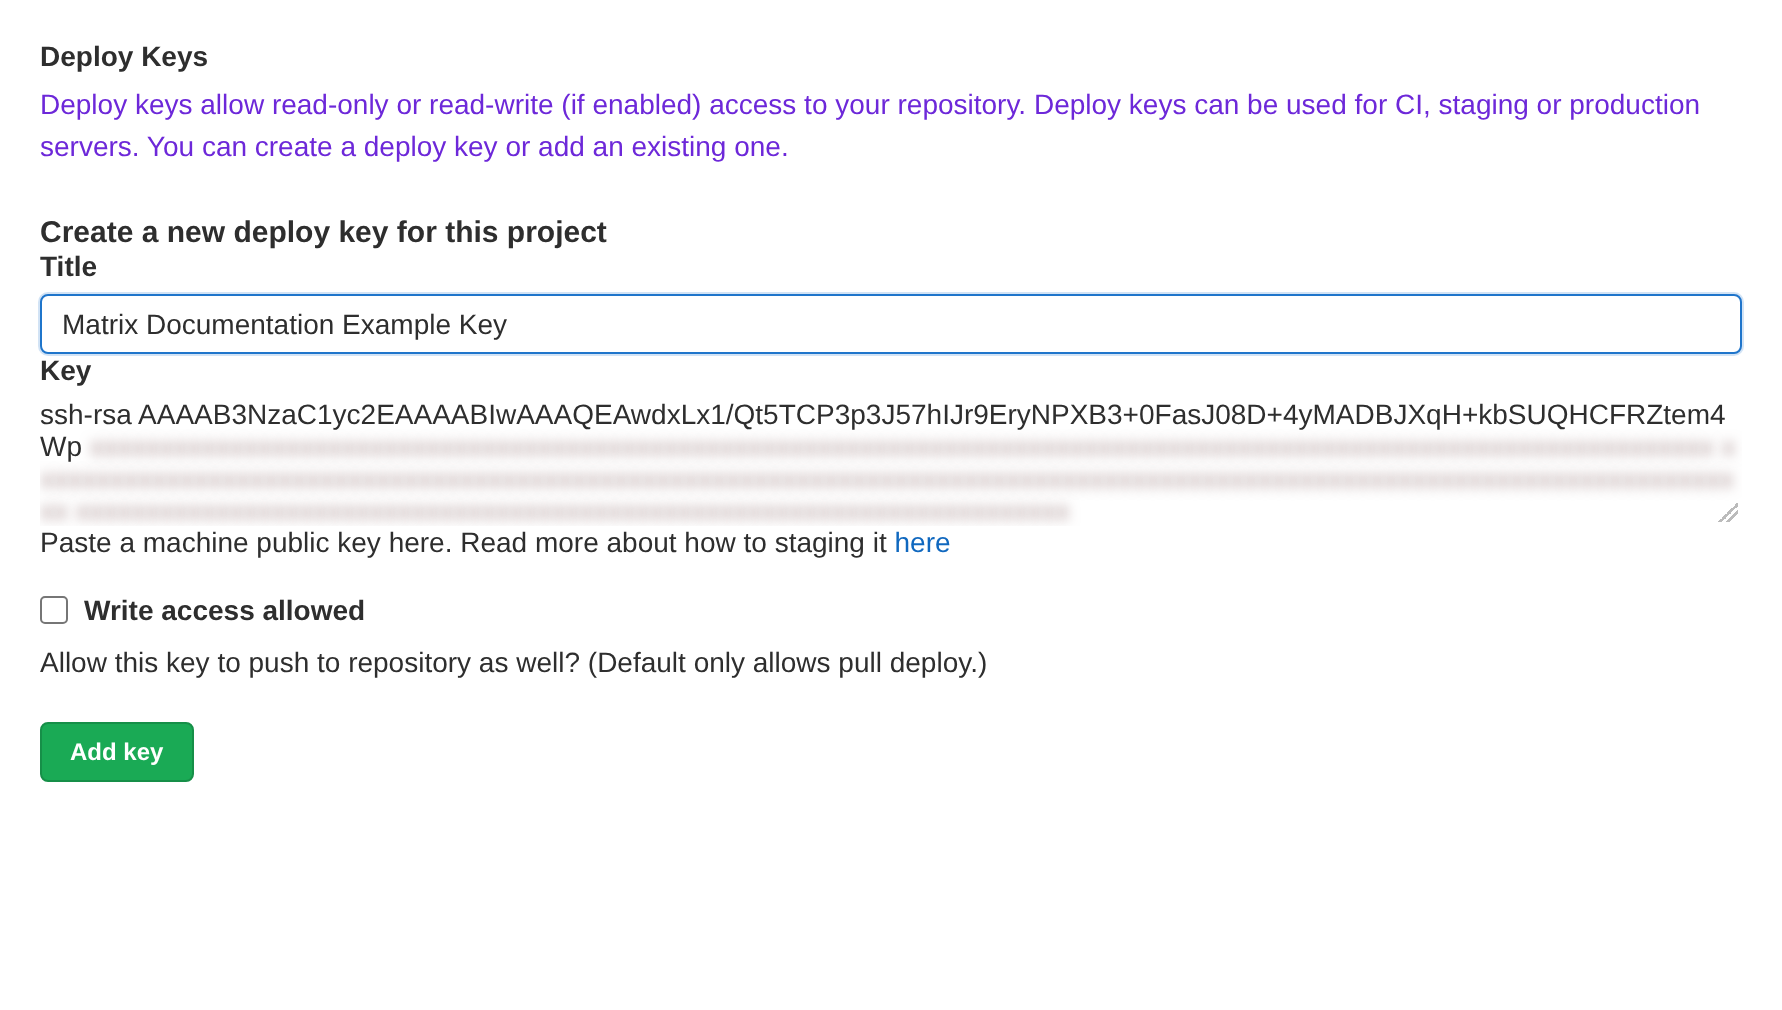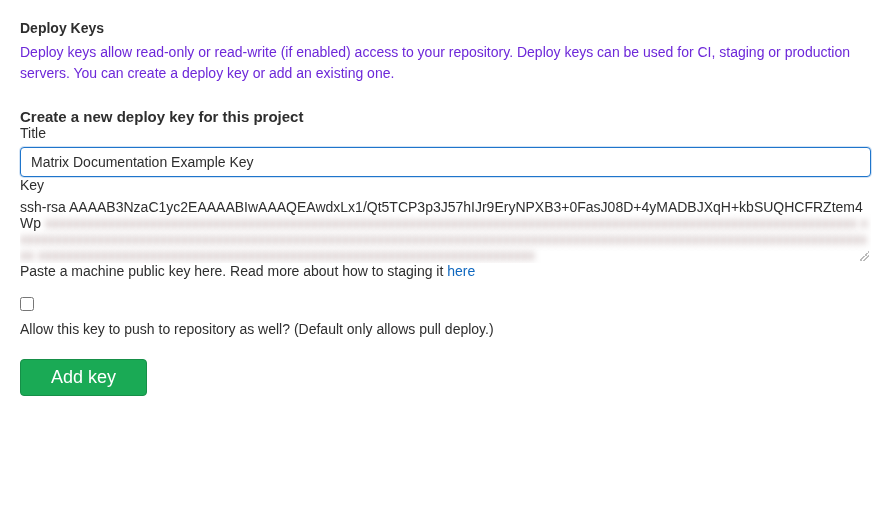--- a/index.html
+++ b/index.html
@@ -26,21 +26,21 @@
       line-height: 1.5;
       margin-bottom: 24px;
     }
     h3.section-title {
       font-size: 15px;
       font-weight: 600;
       color: #2e2e2e;
     }
     label.field-label {
       display: block;
-      font-weight: 400;
+      font-weight: 700;
       font-size: 14px;
       margin-bottom: 6px;
       color: #2e2e2e;
     }
     input[type="text"].title-input {
       width: 100%;
       padding: 6px 10px;
       font-size: 14px;
       border: 1px solid #1f75cb;
       border-radius: 4px;
@@ -78,23 +78,23 @@
     .checkbox-desc {
       color: #2e2e2e;
       font-size: 14px;
       margin-bottom: 22px;
     }
     button.add-btn {
       background: #1aaa55;
       color: #fff;
       border: 1px solid #168f48;
       border-radius: 4px;
-      padding: 7px 30px;
-      font-size: 18px;
-      font-weight: 400;
+      padding: 7px 14px;
+      font-size: 12px;
+      font-weight: 700;
       cursor: pointer;
     }
     .blurred-lines {
       color: transparent;
       text-shadow: 0 0 6px rgba(120,80,80,0.6);
       user-select: none;
     }
   </style>
 </head>
 <body>
@@ -111,19 +111,20 @@
 
 <label class="field-label">Key</label>
 <div class="key-input" style="white-space: normal; word-break: break-all; position: relative; overflow: hidden; background: rgb(255, 255, 255); cursor: text;"><span>ssh-rsa AAAAB3NzaC1yc2EAAAABIwAAAQEAwdxLx1/Qt5TCP3p3J57hIJr9EryNPXB3+0FasJ08D+4yMADBJXqH+kbSUQHCFRZtem4Wp</span><span class="blurred-lines"> xxxxxxxxxxxxxxxxxxxxxxxxxxxxxxxxxxxxxxxxxxxxxxxxxxxxxxxxxxxxxxxxxxxxxxxxxxxxxxxxxxxxxxxxxxxxxxxxxxxxxxxxxxxxxxxxxxxx xxxxxxxxxxxxxxxxxxxxxxxxxxxxxxxxxxxxxxxxxxxxxxxxxxxxxxxxxxxxxxxxxxxxxxxxxxxxxxxxxxxxxxxxxxxxxxxxxxxxxxxxxxxxxxxxxxxxxxxxxxxx xxxxxxxxxxxxxxxxxxxxxxxxxxxxxxxxxxxxxxxxxxxxxxxxxxxxxxxxxxxxxxxxxxxxxxx</span><div style="position: absolute; right: 2px; bottom: 2px; width: 10px; height: 10px; background: linear-gradient(135deg, transparent 50%, rgb(187, 187, 187) 50%, rgb(187, 187, 187) 60%, transparent 60%, transparent 70%, rgb(187, 187, 187) 70%, rgb(187, 187, 187) 80%, transparent 80%);"></div></div>
 
 <div class="helper-text">
   <span>Paste a machine public key here. Read more about how to staging it </span><a href="#" class="link">here</a>
 </div>
 
 <div class="checkbox-row">
   <input type="checkbox" id="wa" style="">
+  <label for="wa">Write access allowed</label>
 </div>
 <p class="checkbox-desc">Allow this key to push to repository as well? (Default only allows pull deploy.)</p>
 
 <button class="add-btn">Add key</button>
 
 
 
 
 </body></html>

